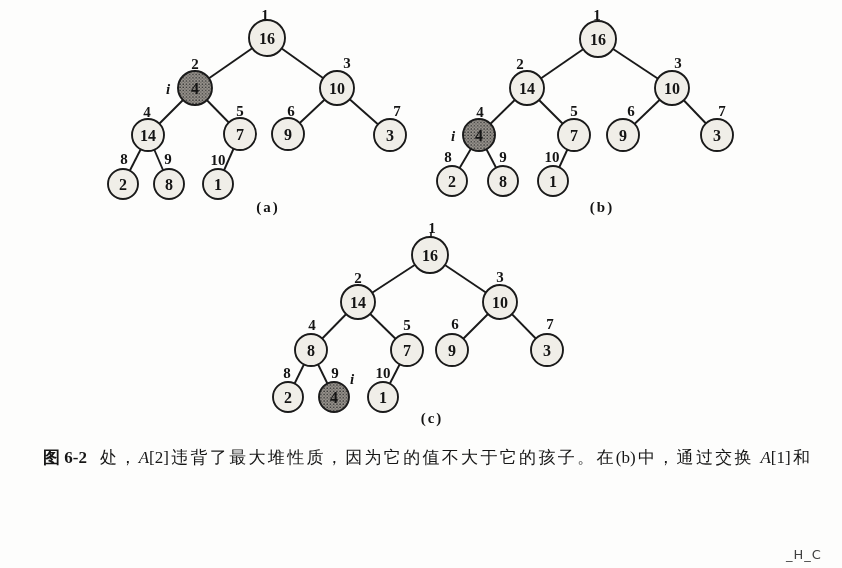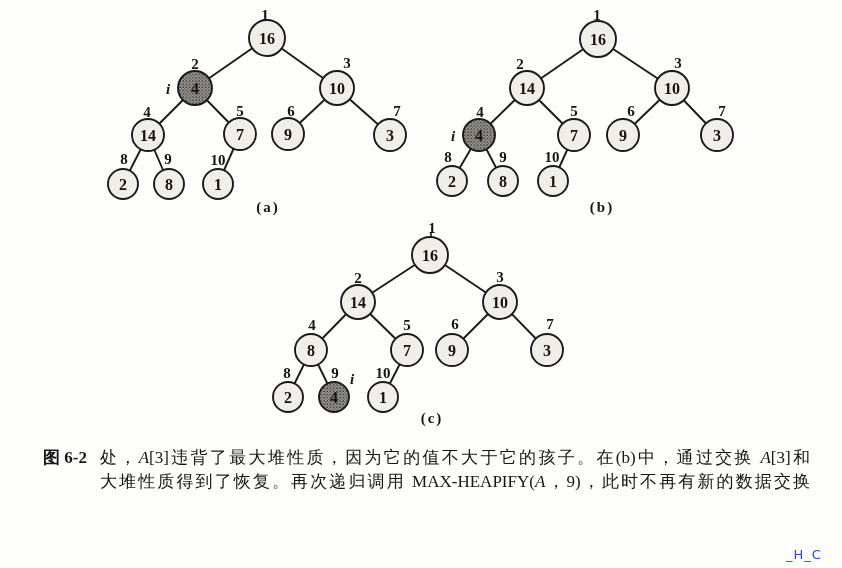--- a/index.html
+++ b/index.html
@@ -26,21 +26,21 @@
   .cap-line{
     height:24px;line-height:24px;
     text-align:justify;text-align-last:justify;
     text-justify:inter-character;
     white-space:nowrap;
   }
   .cap-line .it{font-style:italic;}
   .watermark{
     position:absolute;left:786px;top:547px;
     font-family:"DejaVu Sans","Liberation Sans",sans-serif;
-    font-size:13px;color:#1d4ed8;letter-spacing:1px;
+    font-size:13px;color:#404040;letter-spacing:1px;
     user-select:none;
   }
   svg text{font-family:"Liberation Serif","DejaVu Serif",serif;}
   .node-val{font-size:16px;font-weight:700;fill:#141414;}
   .idx-label{font-size:15px;font-weight:700;fill:#141414;}
   .i-label{font-size:15px;font-style:italic;font-weight:700;fill:#141414;}
   .sub-label{font-size:15px;font-weight:700;fill:#141414;letter-spacing:2px;}
 </style>
 </head>
 <body>
@@ -189,18 +189,17 @@
           </g>
         </g>
     </svg>
   </div>
 
   <div class="watermark">_H_C</div>
 
   <div class="caption">
     <div class="fig-label">图 6-2</div>
     <div class="cap-lines">
-        <div class="cap-line"><span>处，</span><span class="it">A</span><span>[3]违背了最大堆性质，因为它的值不大于它的孩子。在(b)中，通过交换 </span><span class="it">A</span><span>[3]和</span></div>
-        <div class="cap-line"><span>大堆性质得到了恢复。再次递归调用 MAX-HEAPIFY(</span><span class="it">A</span><span>，9)，此时不再有新的数据交换</span></div>
+        <div class="cap-line"><span>处，</span><span class="it">A</span><span>[2]违背了最大堆性质，因为它的值不大于它的孩子。在(b)中，通过交换 </span><span class="it">A</span><span>[1]和</span></div>
       </div>
   </div>
 
 </div>
 
 </body></html>

